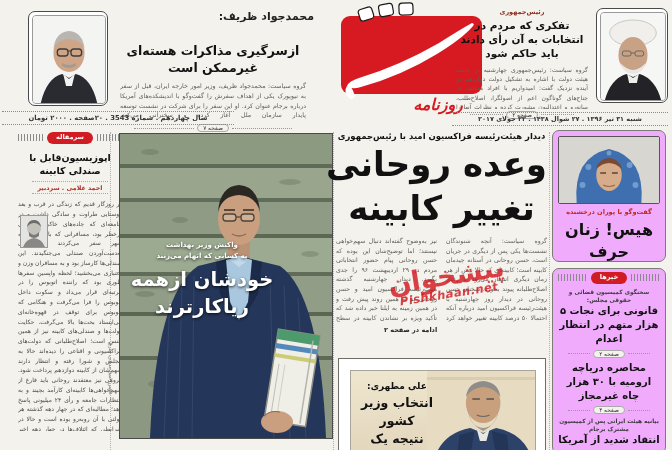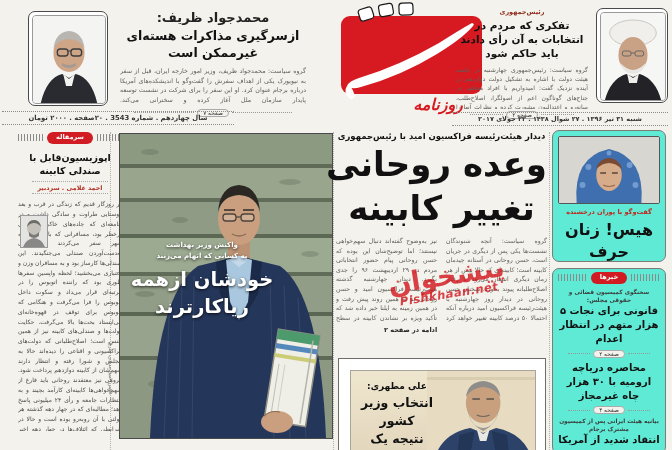--- a/index.html
+++ b/index.html
@@ -10,36 +10,36 @@
   .ctr{text-align:center;}
   .jus{text-align:justify;text-align-last:justify;}
   .bold{font-weight:bold;padding-left:44px;}
 
   
   .pframe{background:#fff;border:1px solid #4a4a4a;border-radius:7px;padding:3px;box-sizing:border-box;}
   .pframe .inner{width:100%;height:100%;border:1px solid #9a9a9a;border-radius:4px;overflow:hidden;background:#e9e9e6;}
   .pframe svg{display:block;width:100%;height:100%;}
 
   .kick-sm{font-size:6.5px;color:#8f2f22;font-weight:bold;line-height:1.4;}
-  .kick-dk{font-size:13px;color:#222;font-weight:bold;line-height:1.4;}
+  .kick-dk{font-size:11px;color:#222;font-weight:bold;line-height:1.4;text-align:right;}
   .hl{color:#111;font-weight:bold;}
   .bodytxt{font-size:6.3px;color:#5f5d58;line-height:1.55;overflow:hidden;}
 
   .pgrow{display:flex;align-items:center;gap:3px;}
   .pgrow .dots{flex:1;border-top:1px dotted #999;height:0;}
   .pgpill{font-size:5.8px;color:#333;border:1px solid #aaa;border-radius:6px;padding:0px 5px;background:#f4f2ec;white-space:nowrap;}
 
   .ruled{border-top:1px dotted #8f8d88;border-bottom:1px dotted #8f8d88;}
   .vdiv{border-left:1px dotted #b3b0a8;width:0;}
 
   .hatch{height:7px;flex:1;background:repeating-linear-gradient(90deg,#8a8a8a 0 1px,transparent 1px 3px);}
   .redpill{background:#d21c23;color:#fff;border-radius:7px;font-size:6.5px;font-weight:bold;
            padding:1px 9px;line-height:1.5;white-space:nowrap;}
 
-  .newsbox{border:1px solid #7d7b76;border-radius:7px;background:#5eead4;box-sizing:border-box;}
+  .newsbox{border:1px solid #7d7b76;border-radius:7px;background:#f0abfc;box-sizing:border-box;}
   .news-kick{font-size:5.8px;color:#3a3a3a;font-weight:bold;line-height:1.4;}
   .news-hl{font-size:10px;line-height:1.42;}
 
   .watermark{transform:rotate(-9deg);color:rgba(210,24,32,.82);pointer-events:none;}
   .watermark .wfa{font-size:27px;font-weight:bold;line-height:1;}
   .watermark .wen{font-size:11.5px;font-weight:bold;font-style:italic;letter-spacing:.5px;line-height:1;}
 
   .masthead{background:#d71a21;border-radius:9px;}
   .logoword{color:#d71a21;font-weight:bold;font-size:16px;}
 
@@ -65,21 +65,21 @@
         <line x1="36" y1="35" x2="39" y2="35" stroke="#3d3d3d" stroke-width="1.2"></line>
         <path d="M30 47 Q37 51 44 47 L44 50 Q37 54 30 50Z" fill="#a39a92"></path>
         <path d="M8 87 Q14 62 30 58 L37 62 L44 58 Q60 62 66 87Z" fill="#2a2b31"></path>
         <path d="M31 58 L37 63 L43 58 L40 70 L34 70Z" fill="#f2f2f0"></path>
       </svg>
     </div>
   </div>
 
   <div class="abs fa ctr" style="left:112px;top:9px;width:202px;">
     <div class="kick-dk">محمدجواد ظریف:</div>
-    <div class="hl" style="font-size:12.5px;line-height:1.35;margin-top:1px;">ازسرگیری مذاکرات هسته‌ای غیرممکن است</div>
+    <div class="hl" style="font-size:12.5px;line-height:1.35;margin-top:19px;">ازسرگیری مذاکرات هسته‌ای غیرممکن است</div>
     <div class="bodytxt jus" style="height:40px;margin:4px 8px 0;">گروه سیاست: محمدجواد ظریف، وزیر امور خارجه ایران، قبل از سفر به نیویورک یکی از اهداف سفرش را گفت‌وگو با اندیشکده‌های آمریکا درباره برجام عنوان کرد. او این سفر را برای شرکت در نشست توسعه پایدار سازمان ملل آغاز کرده و سخنرانی می‌کند.</div>
     <div class="pgrow" style="margin:3px 22px 0;">
       <span class="dots"></span>
       <span class="pgpill">صفحه ۷</span>
       <span class="dots"></span>
     </div>
   </div>
 
   <div class="abs fa ctr ruled bold" style="left:2px;top:111px;width:232px;font-size:6.8px;color:#333;padding:2px 0;">سال چهاردهم . شماره 3543 . ۲۰صفحه . ۲۰۰۰ تومان</div>
 

